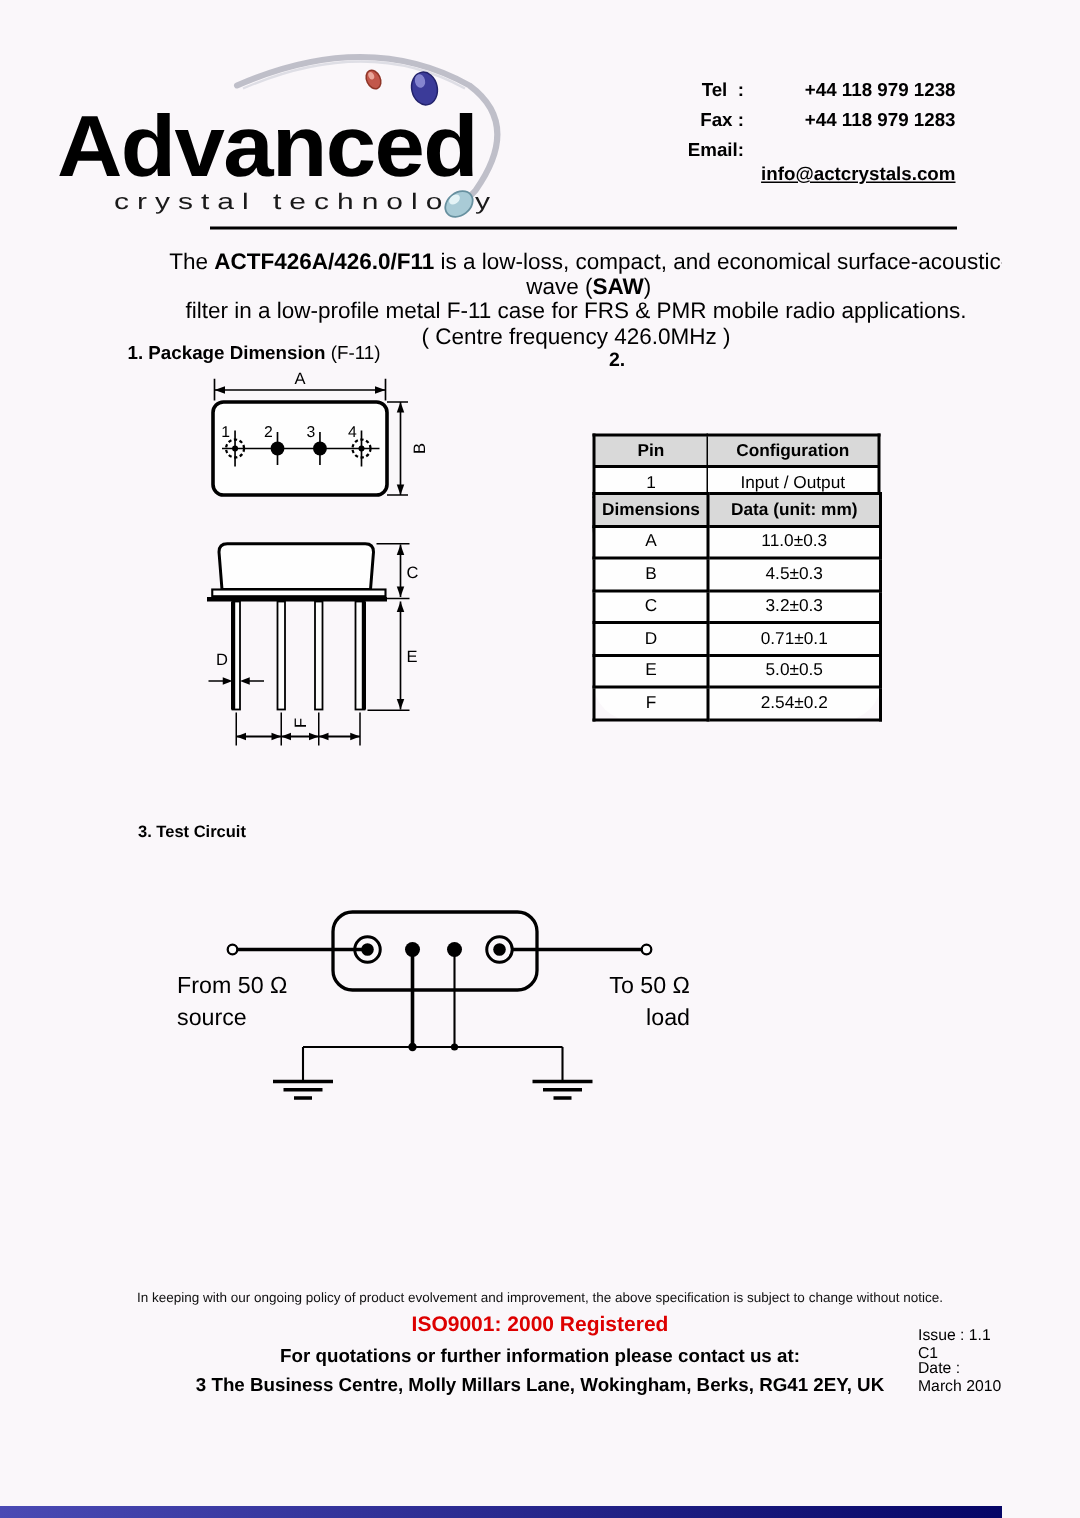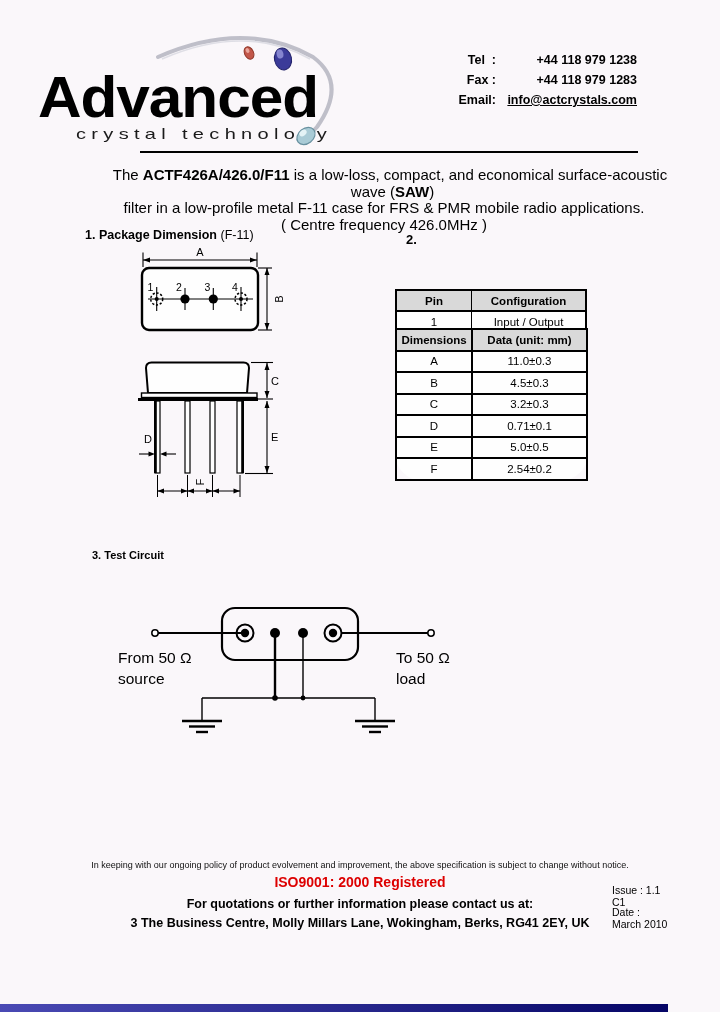--- a/index.html
+++ b/index.html
@@ -5,21 +5,21 @@
   html,body{margin:0;padding:0;background:#FAF7FA;}
   .page{position:relative;width:668px;height:1012px;background:#FAF7FA;
         font-family:"Liberation Sans",sans-serif;color:#000;overflow:hidden;}
   .abs{position:absolute;}
 
   
   .contact{left:443px;top:50px;width:194px;font-size:12.5px;font-weight:bold;line-height:20px;}
   .c-row{display:flex;}
   .c-label{flex:1;text-align:right;padding-right:9px;white-space:pre;}
   .c-val{width:132px;text-align:right;white-space:nowrap;}
-  .c-val.u{text-decoration:underline;}
+  .c-val.u{text-decoration:underline;margin-top:16px;}
   .divider{left:140px;top:151px;width:498px;height:0;border-top:2px solid #000;}
 
   
   .intro{left:84px;top:167px;width:600px;font-size:15px;line-height:16.5px;text-align:center;}
   .intro .l1{padding-left:17px;}
 
   
   .h1a{left:85px;top:228px;font-size:12.5px;}
   .h2a{left:406px;top:232px;font-size:13px;font-weight:bold;}
   .h3a{left:92px;top:549px;font-size:11px;font-weight:bold;}
@@ -33,21 +33,21 @@
   .pinT{top:249px;margin-top:40px;}
   .pinT td{height:19px;}
   .dimT{top:328px;border-radius:28px;}
   .dimT td{height:19.5px;border-width:2px;}
   .tbl{border:2px solid #000;}
   .tbl tr.hd td{background:#D9D9D9;font-weight:bold;border-bottom-width:2px;}
   .col1{width:74px;}.col2{width:113px;}
 
   
   .src-label{left:118px;top:647px;font-size:15.5px;line-height:21px;}
-  .load-label{left:396px;top:647px;width:64px;font-size:15.5px;line-height:21px;text-align:left;}
+  .load-label{left:396px;top:647px;width:64px;font-size:15.5px;line-height:21px;text-align:right;}
 
   
   .ctr{left:0;width:720px;text-align:center;}
   .disclaimer{top:860px;font-size:9px;color:#111;}
   .iso{top:874px;font-size:14px;font-weight:bold;}
   .quote{top:897px;font-size:12.5px;font-weight:bold;}
   .addr{top:916px;font-size:12.5px;font-weight:bold;}
   .url{top:934px;font-size:15px;font-family:"Liberation Serif",serif;text-decoration:underline;}
   .issue{left:612px;top:884px;font-size:10.5px;}
   .date{left:612px;top:906px;font-size:10.5px;}

